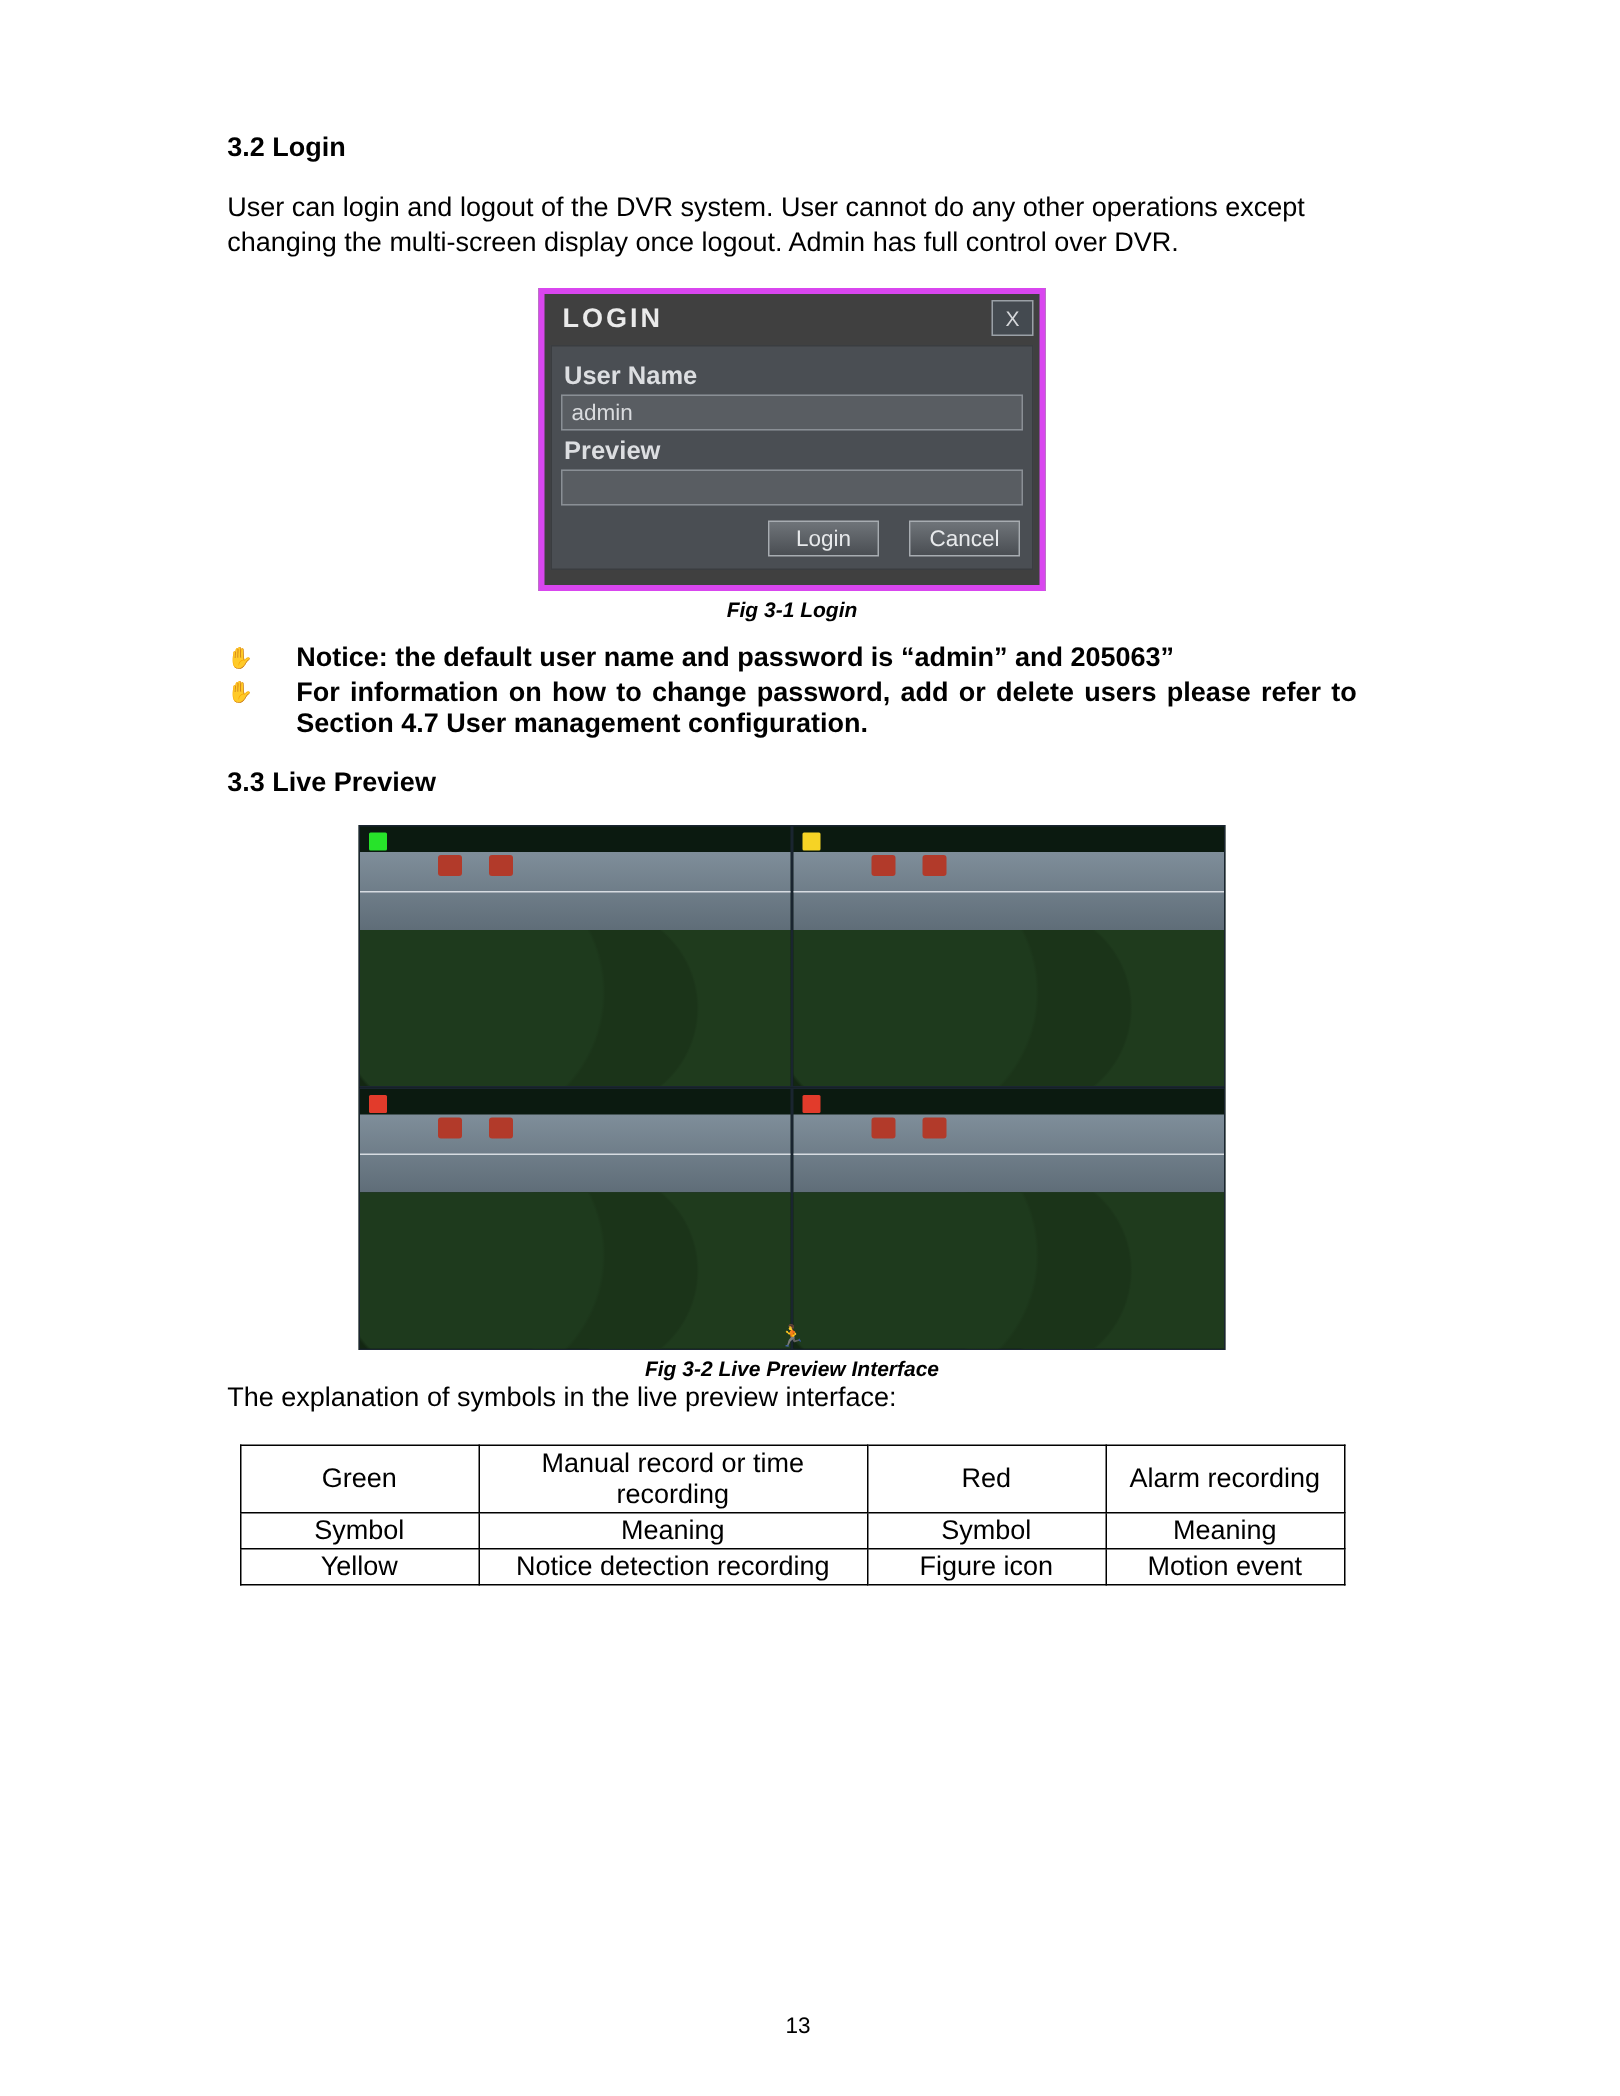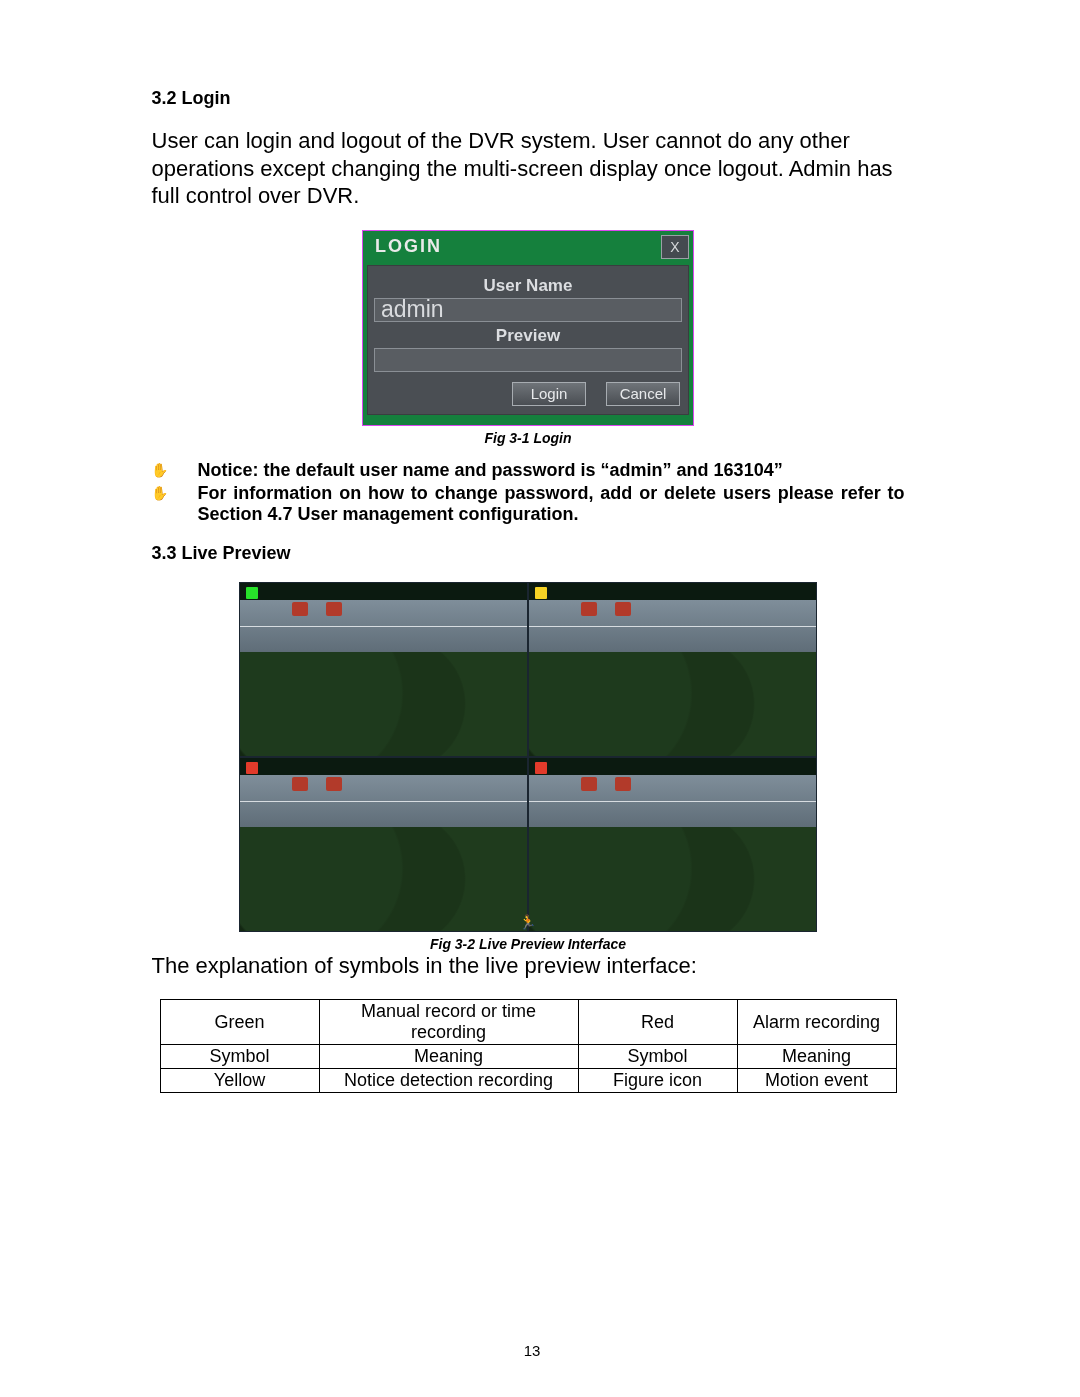--- a/index.html
+++ b/index.html
@@ -1,29 +1,29 @@
 <!DOCTYPE html>
 <html><head>
 <meta charset="utf-8">
 <style>
   html,body{margin:0;padding:0;background:#fff;font-family:Arial,Helvetica,sans-serif;color:#000;}
   .page{width:887px;min-height:1397px;margin:0 auto;padding:60px 79px 40px 55px;box-sizing:border-box;position:relative;}
   .section-title{font-weight:bold;font-size:18px;margin-top:28px;margin-bottom:18px;}
-  .body-text{font-size:22px;line-height:1.25;margin:0 0 20px 0;}
+  .body-text{font-size:18px;line-height:1.25;margin:0 0 20px 0;}
   .justify{text-align:justify;}
   .fig-caption{font-weight:bold;font-style:italic;font-size:14px;text-align:center;margin-top:4px;}
   
   .login-wrap{display:flex;flex-direction:column;align-items:center;}
-  .login{width:322px;background:#15803d;border:1px solid #d946ef;padding:4px 4px 10px 4px;font-family:Arial,sans-serif;text-align:center;}
+  .login{width:322px;background:#404040;border:4px solid #d946ef;padding:4px 4px 10px 4px;font-family:Arial,sans-serif;}
   .login-titlebar{display:flex;align-items:center;justify-content:space-between;margin:0 0 6px 0;}
   .login-title{color:#eaeaea;font-size:18px;font-weight:bold;letter-spacing:2px;padding-left:8px;}
   .login-close{width:26px;height:22px;background:#444a50;border:1px solid #9aa0a6;color:#d5d7da;font-size:14px;display:flex;align-items:center;justify-content:center;cursor:pointer;}
   .login-body{background:#4a4e53;border:1px solid #3a3d40;padding:6px 6px 8px 6px;}
   .login-label{color:#dcdee1;font-size:17px;font-weight:bold;margin:4px 2px 2px 2px;}
-  .login-field{width:100%;box-sizing:border-box;background:#595d62;border:1px solid #8a8f95;padding:2px 6px;color:#d9dbde;font-size:23px;height:24px;display:flex;align-items:center;}
+  .login-field{width:100%;box-sizing:border-box;background:#595d62;border:1px solid #8a8f95;padding:2px 6px;color:#d9dbde;font-size:15px;height:24px;display:flex;align-items:center;}
   .login-btnrow{display:flex;justify-content:flex-end;gap:20px;margin-top:10px;padding-right:2px;}
   .login-btn{min-width:72px;height:22px;background:linear-gradient(#6f7479,#4a4e53);border:1px solid #a7acb1;color:#e7e9eb;font-size:15px;display:flex;align-items:center;justify-content:center;cursor:pointer;}
   
   .notice-list{margin-top:14px;}
   .notice-row{display:flex;font-size:18px;font-weight:bold;margin-bottom:2px;}
   .notice-icon{width:46px;flex:0 0 46px;color:#555;font-size:14px;padding-top:2px;}
   .notice-text{flex:1;}
   
   .preview-wrap{display:flex;flex-direction:column;align-items:center;}
   .preview{width:578px;height:350px;background:#0b1a10;position:relative;overflow:hidden;}
@@ -77,21 +77,21 @@
           <span class="login-btn">Cancel</span>
         </div>
       </div>
     </div>
     <div class="fig-caption">Fig 3-1 Login</div>
   </div>
 
   <div class="notice-list">
     <div class="notice-row">
       <span class="notice-icon">✋</span>
-      <span class="notice-text">Notice: the default user name and password is “admin” and 163104”</span>
+      <span class="notice-text">Notice: the default user name and password is “admin” and 205063”</span>
     </div>
     <div class="notice-row">
       <span class="notice-icon">✋</span>
       <span class="notice-text justify">For information on how to change password, add or delete users please refer to Section 4.7 User management configuration.</span>
     </div>
   </div>
 
   <div class="section-title" style="margin-top:18px;">3.3 Live Preview</div>
 
   <div class="preview-wrap">

